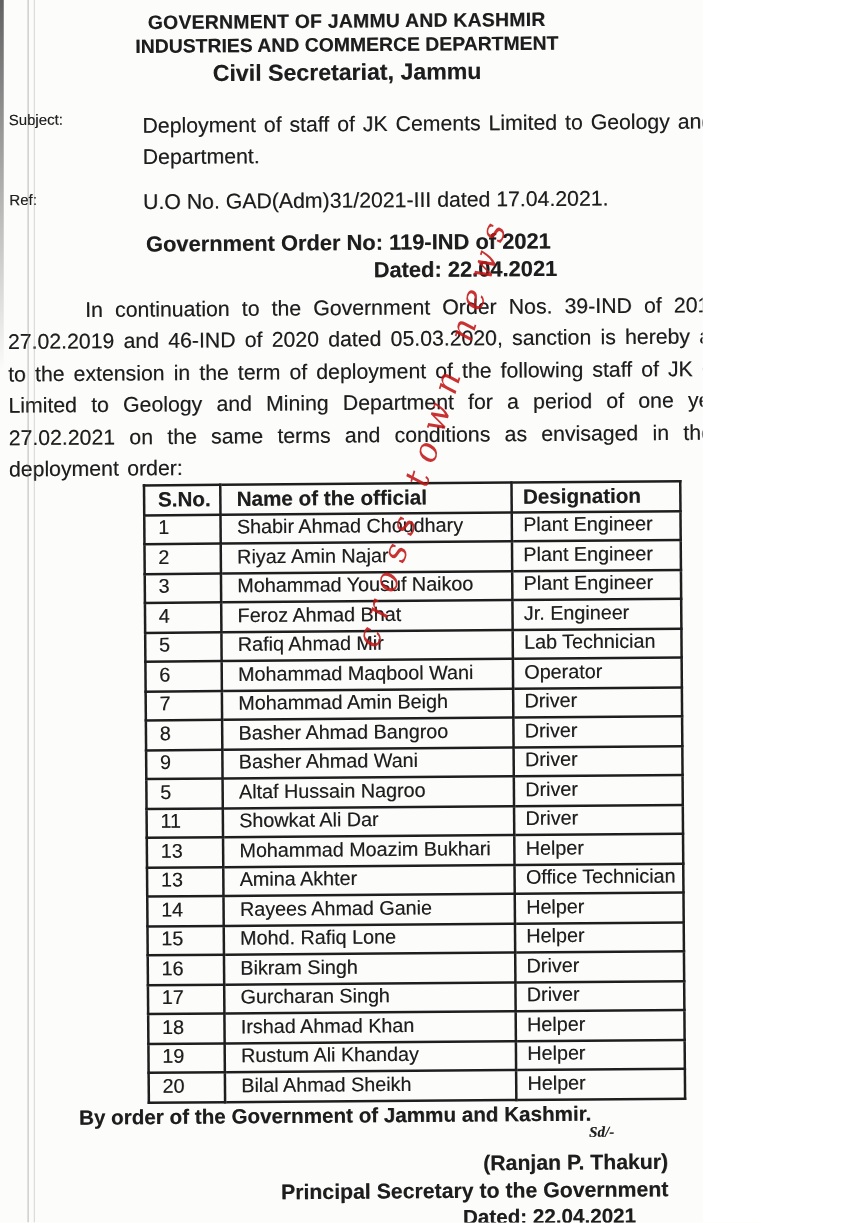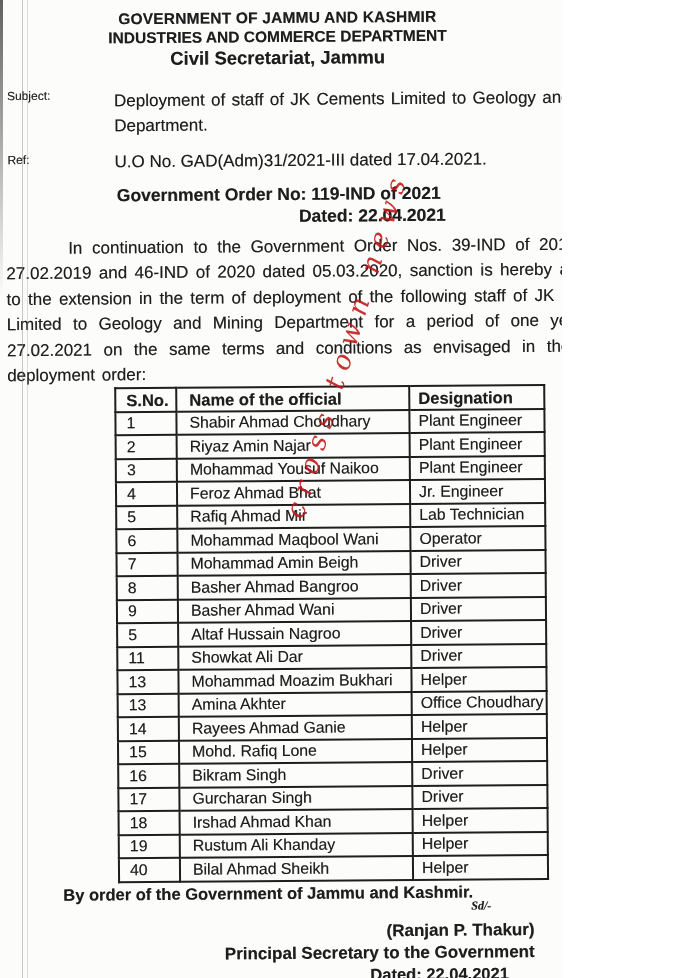--- a/index.html
+++ b/index.html
@@ -191,21 +191,21 @@
             <td>Driver</td>
           </tr>
           <tr>
             <td>13</td>
             <td>Mohammad Moazim Bukhari</td>
             <td>Helper</td>
           </tr>
           <tr>
             <td>13</td>
             <td>Amina Akhter</td>
-            <td>Office Choudhary</td>
+            <td>Office Technician</td>
           </tr>
           <tr>
             <td>14</td>
             <td>Rayees Ahmad Ganie</td>
             <td>Helper</td>
           </tr>
           <tr>
             <td>15</td>
             <td>Mohd. Rafiq Lone</td>
             <td>Helper</td>
@@ -224,21 +224,21 @@
             <td>18</td>
             <td>Irshad Ahmad Khan</td>
             <td>Helper</td>
           </tr>
           <tr>
             <td>19</td>
             <td>Rustum Ali Khanday</td>
             <td>Helper</td>
           </tr>
           <tr>
-            <td>40</td>
+            <td>20</td>
             <td>Bilal Ahmad Sheikh</td>
             <td>Helper</td>
           </tr>
         </tbody>
     </table>
 
     <div class="by-order">By order of the Government of Jammu and Kashmir.</div>
     <div class="sd">Sd/-</div>
     <div class="signatory">(Ranjan P. Thakur)</div>
     <div class="sig-title">Principal Secretary to the Government</div>

